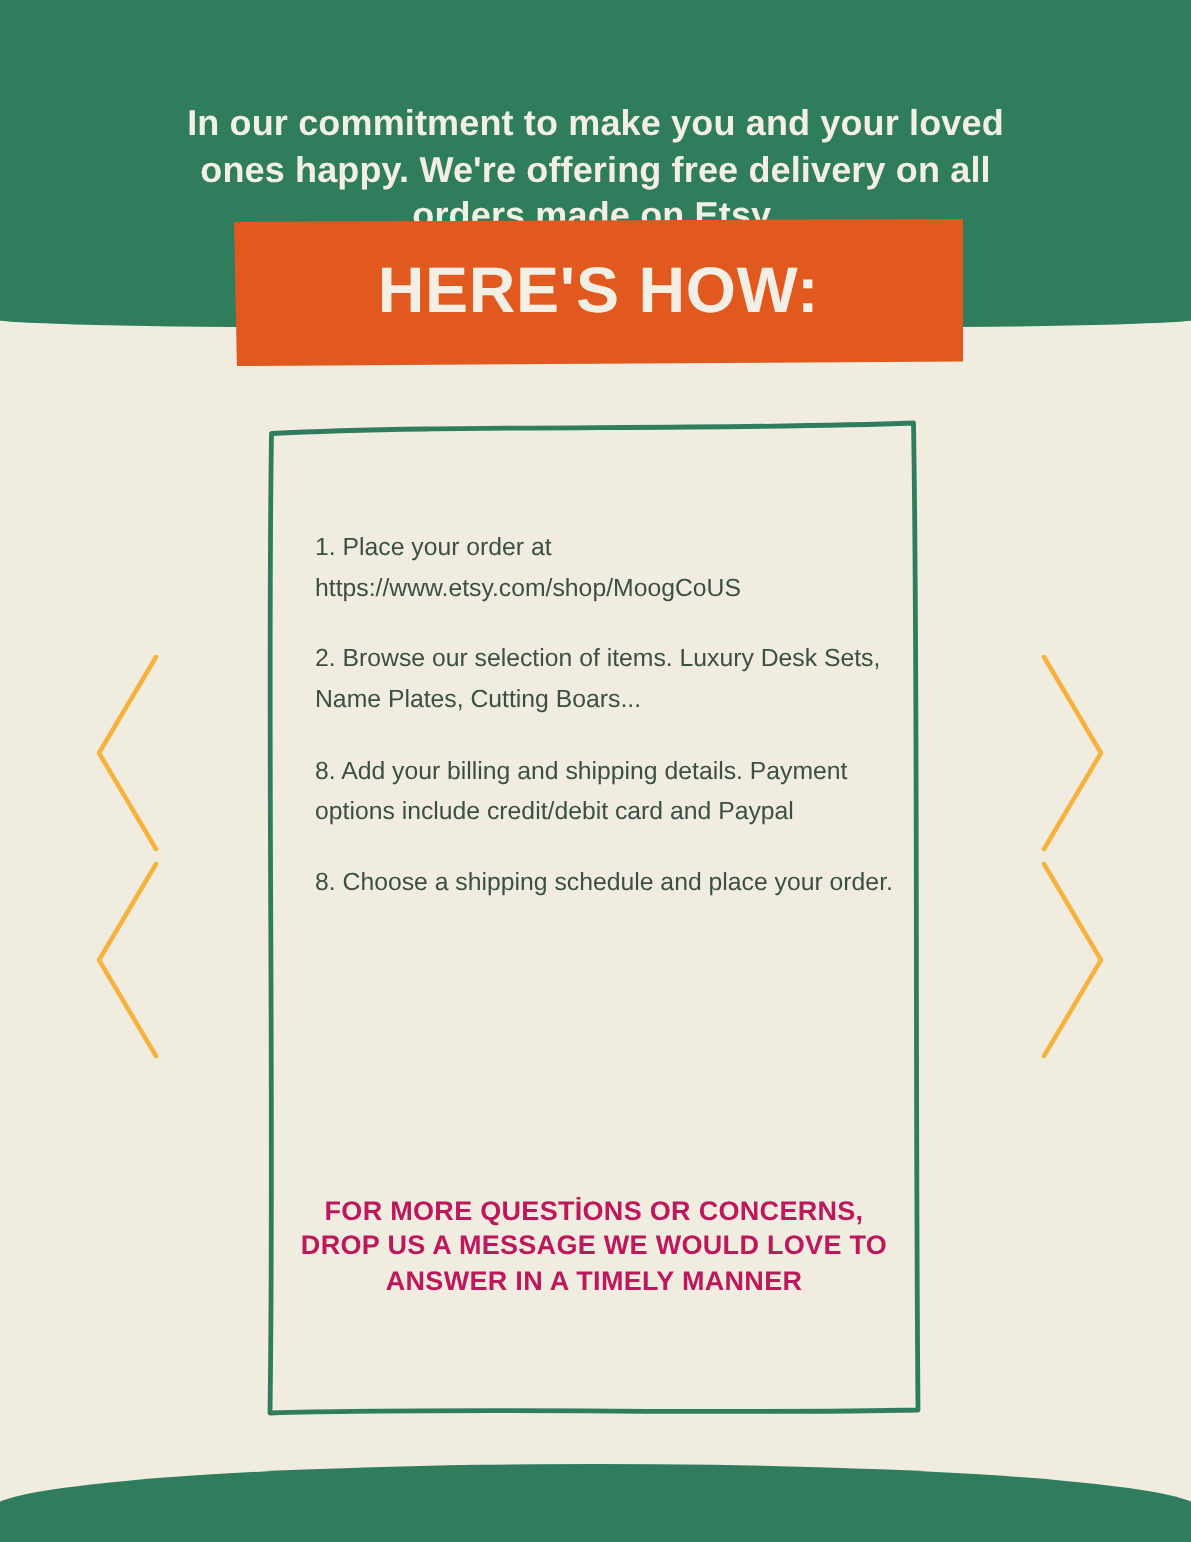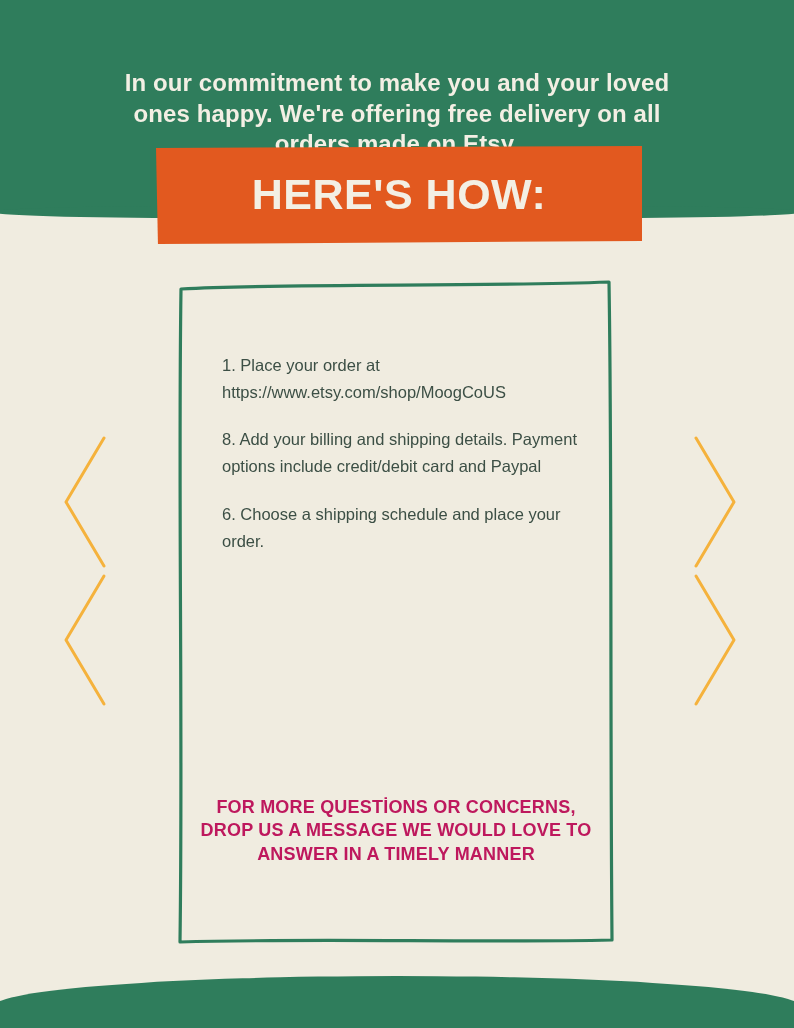--- a/index.html
+++ b/index.html
@@ -99,21 +99,21 @@
   .steps {
     position: absolute;
     top: 352px;
     left: 210px;
     width: 392px;
     color: #3c4f45;
     font-size: 16.5px;
     line-height: 1.62;
   }
   .step {
-    margin: 0 0 21px 12px;
+    margin: 0 0 21px 0;
   }
   .step:last-child {
     margin-bottom: 0;
   }
 
   
   .cta {
     position: absolute;
     top: 796px;
     left: 196px;
@@ -163,22 +163,23 @@
   </div>
 
   <div class="box">
     <svg viewBox="0 0 440 665" preserveAspectRatio="none" aria-hidden="true">
       <path d="M5 9 C 120 3, 300 7, 433 2 C 436 180, 434 420, 436 660 C 300 663, 140 658, 4 662 C 7 450, 2 210, 5 9 Z" fill="none" stroke="#2f7d5c" stroke-width="3.2" stroke-linecap="round" stroke-linejoin="round"></path>
     </svg>
   </div>
 
   <div class="steps">
     <p class="step">1. Place your order at https://www.etsy.com/shop/MoogCoUS</p>
+    <p class="step">2. Browse our selection of items. Luxury Desk Sets, Name Plates, Cutting Boars...</p>
     <p class="step">8. Add your billing and shipping details. Payment options include credit/debit card and Paypal</p>
-    <p class="step">6. Choose a shipping schedule and place your order.</p>
+    <p class="step">8. Choose a shipping schedule and place your order.</p>
   </div>
 
   <div class="cta">FOR MORE QUESTİONS OR CONCERNS, DROP US A MESSAGE WE WOULD LOVE TO ANSWER IN A TIMELY MANNER</div>
 
   <div class="zig zig-left">
     <svg width="56" height="272" viewBox="0 0 56 272" aria-hidden="true">
       <polyline points="44,2 6,66 44,130" fill="none" stroke="#f5b23c" stroke-width="3" stroke-linecap="round" stroke-linejoin="round"></polyline>
       <polyline points="44,140 6,204 44,268" fill="none" stroke="#f5b23c" stroke-width="3" stroke-linecap="round" stroke-linejoin="round"></polyline>
     </svg>
   </div>

